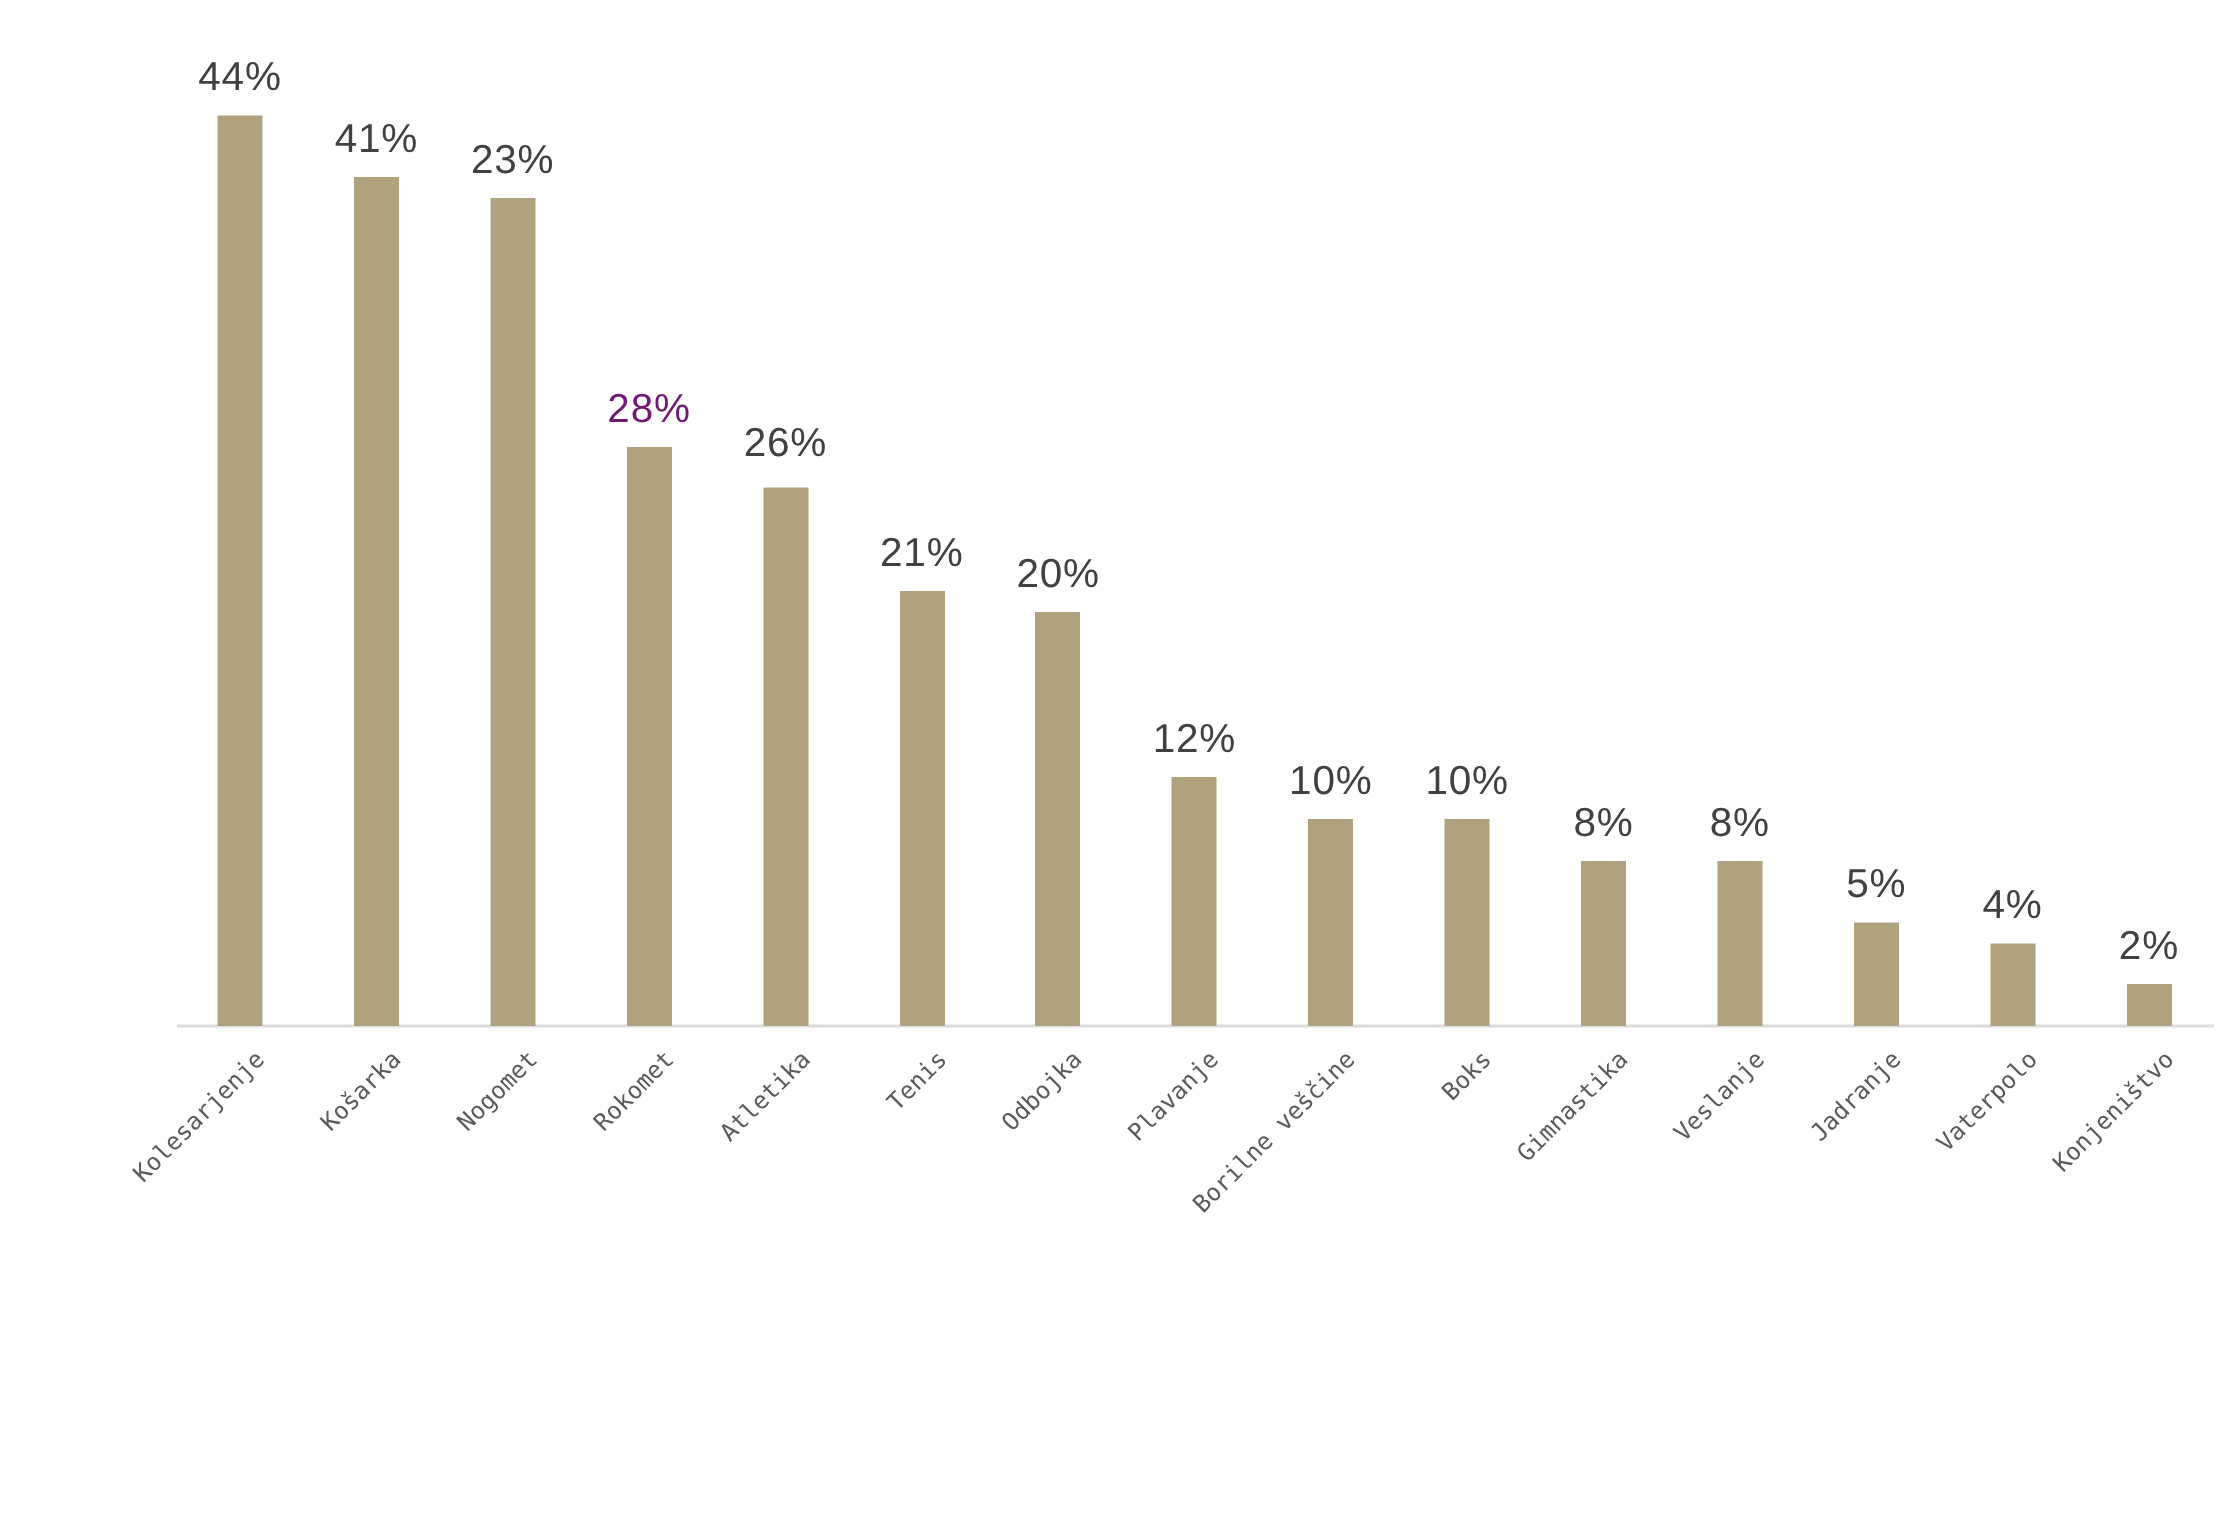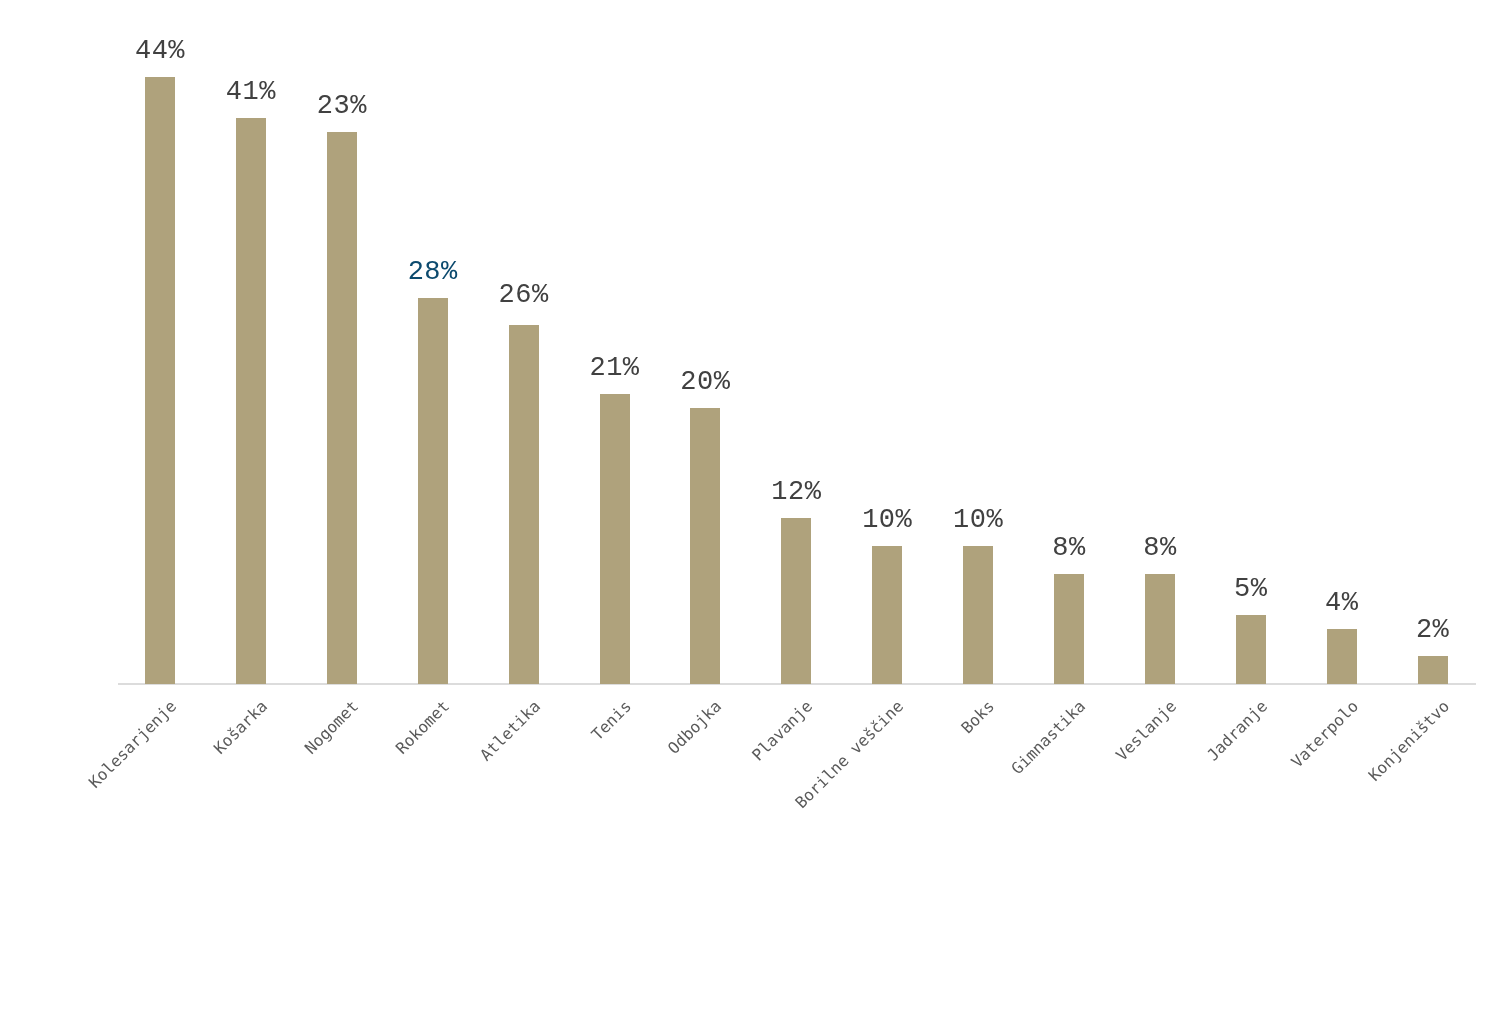--- a/index.html
+++ b/index.html
@@ -53,21 +53,21 @@
     left: 0;
     width: 30px;
     background: #afa27c;
   }
 
   .bar-value {
     position: absolute;
     left: 50%;
     transform: translateX(-50%);
     white-space: nowrap;
-    font-family: Liberation Mono, monospace;
+    font-family: Liberation Sans, sans-serif;
     font-size: 27px;
     color: #414141;
     letter-spacing: 0.5px;
     line-height: 1;
   }
 
   
   .cat-labels {
     position: absolute;
     left: 0;
@@ -103,21 +103,21 @@
         <div class="bar-group" style="left: 235.9px; text-align: right;">
           <div class="bar" style="height: 565.8px; background: rgb(175, 162, 124);"></div>
           <div class="bar-value" style="bottom: 577.8px; color: rgb(65, 65, 65);">41%</div>
         </div>
         <div class="bar-group" style="left: 326.8px;">
           <div class="bar" style="height: 552px; background: rgb(175, 162, 124);"></div>
           <div class="bar-value" style="bottom: 564px; color: rgb(65, 65, 65);">23%</div>
         </div>
         <div class="bar-group" style="left: 417.7px;">
           <div class="bar" style="height: 386.4px; background: rgb(175, 162, 124);"></div>
-          <div class="bar-value" style="bottom: 398.4px; color: #0c4a6e;">28%</div>
+          <div class="bar-value" style="bottom: 398.4px; color: #701a75;">28%</div>
         </div>
         <div class="bar-group" style="left: 508.6px;">
           <div class="bar" style="height: 358.8px; background: rgb(175, 162, 124);"></div>
           <div class="bar-value" style="bottom: 375px; color: rgb(65, 65, 65); margin-top: 16px;">26%</div>
         </div>
         <div class="bar-group" style="left: 599.5px;">
           <div class="bar" style="height: 289.8px; background: rgb(175, 162, 124);"></div>
           <div class="bar-value" style="bottom: 301.8px; color: rgb(65, 65, 65);">21%</div>
         </div>
         <div class="bar-group" style="left: 690.4px; text-align: right;">

